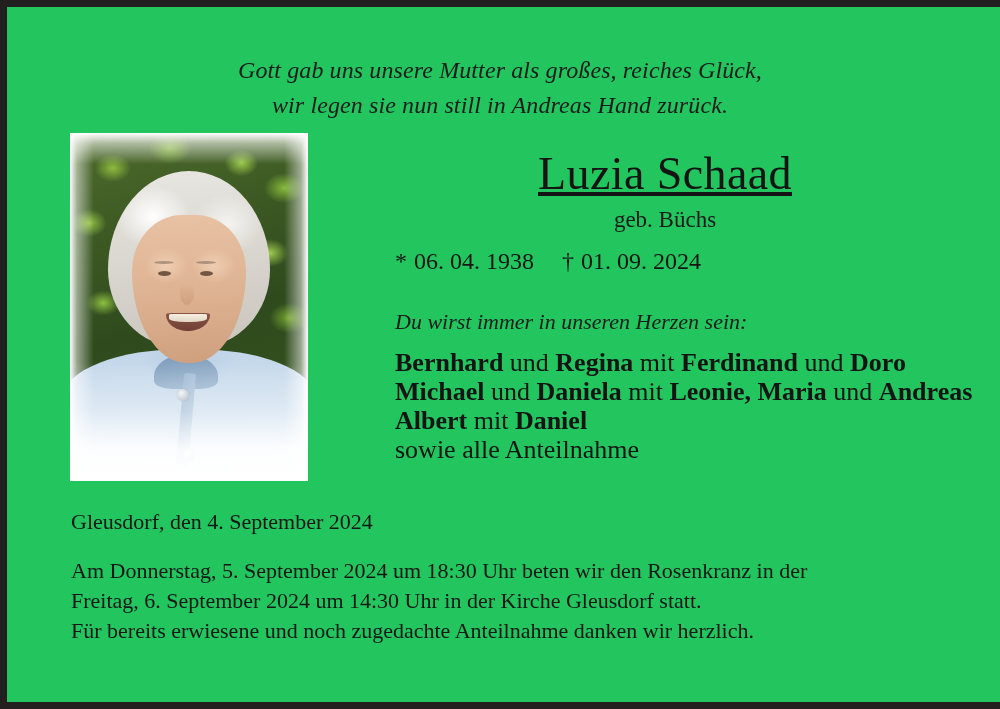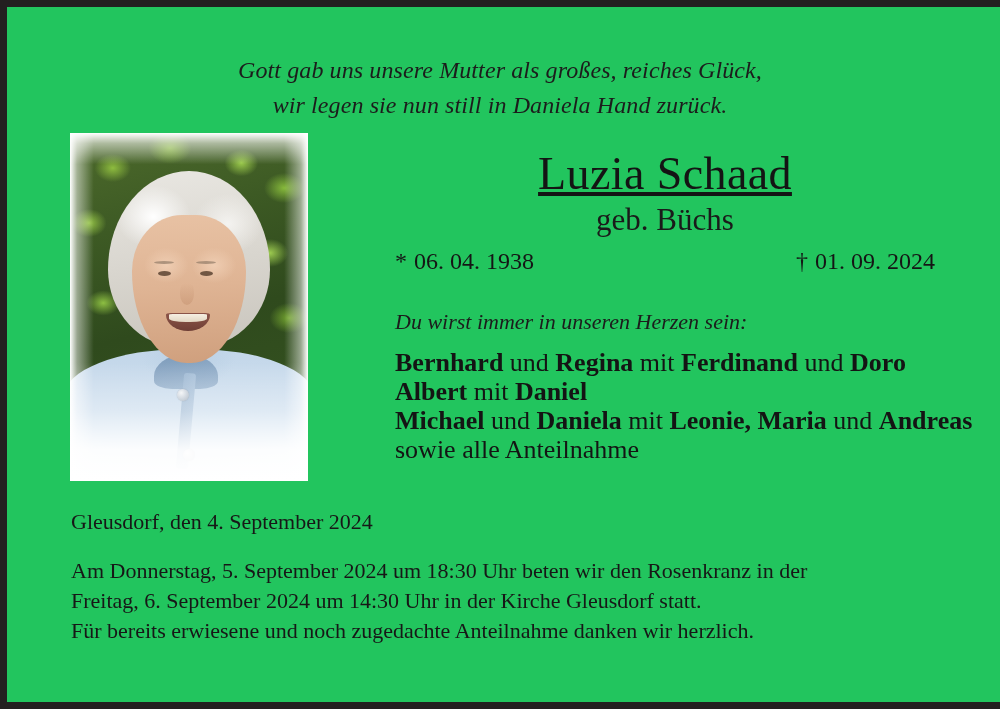--- a/index.html
+++ b/index.html
@@ -214,28 +214,28 @@
     text-align: center;
     font-size: 46px;
     line-height: 54px;
     font-weight: 400;
     letter-spacing: 0.4px;
     color: #141414;
     text-decoration: underline;
   }
   .maiden-name {
     text-align: center;
-    font-size: 31px;
+    font-size: 23px;
     line-height: 30px;
     margin-top: 4px;
     color: #1a1a1a;
   }
   .life-dates {
     display: flex;
-    justify-content: space-between;
+    justify-content: flex-start;
     gap: 28px;
     margin-top: 10px;
     font-size: 24px;
     line-height: 32px;
     color: #151515;
   }
   .life-date { white-space: nowrap; }
   .life-symbol { margin-right: 7px; }
 
   
@@ -281,21 +281,21 @@
   .service-line { display: block; white-space: nowrap; }
 </style>
 </head>
 <body>
 
 <div class="notice-frame">
   <div class="notice-inner">
 
     <div class="epigraph">
       <span class="epigraph-line">Gott gab uns unsere Mutter als großes, reiches Glück,</span>
-      <span class="epigraph-line">wir legen sie nun still in Daniela Hand zurück.</span>
+      <span class="epigraph-line">wir legen sie nun still in Andreas Hand zurück.</span>
     </div>
 
     <div class="portrait-wrap">
       <div class="portrait">
         <div class="photo-bg"></div>
         <div class="photo-jacket"></div>
         <div class="jacket-collar"></div>
         <div class="jacket-placket"></div>
         <div class="jacket-button b1"></div>
         <div class="jacket-button b2"></div>
@@ -323,22 +323,22 @@
         <span class="life-date">
           <span class="life-symbol">†</span><span>01. 09. 2024</span>
         </span>
       </div>
     </div>
 
     <div class="mourning-intro">Du wirst immer in unseren Herzen sein:</div>
 
     <div class="survivors">
         <span class="survivor-line"><b>Bernhard</b><span> und </span><b>Regina</b><span> mit </span><b>Ferdinand</b><span> und </span><b>Doro</b></span>
+        <span class="survivor-line"><b>Michael</b><span> und </span><b>Daniela</b><span> mit </span><b>Leonie, Maria</b><span> und </span><b>Andreas</b></span>
         <span class="survivor-line"><b>Albert</b><span> mit </span><b>Daniel</b></span>
-        <span class="survivor-line"><b>Michael</b><span> und </span><b>Daniela</b><span> mit </span><b>Leonie, Maria</b><span> und </span><b>Andreas</b></span>
         <span class="survivor-line"><span>sowie alle Anteilnahme</span></span>
       </div>
 
     <div class="place-date">Gleusdorf, den 4. September 2024</div>
     <div class="service-details">
         <span class="service-line">Am Donnerstag, 5. September 2024 um 18:30 Uhr beten wir den Rosenkranz in der</span>
         <span class="service-line">Freitag, 6. September 2024 um 14:30 Uhr in der Kirche Gleusdorf statt.</span>
         <span class="service-line">Für bereits erwiesene und noch zugedachte Anteilnahme danken wir herzlich.</span>
       </div>
 

